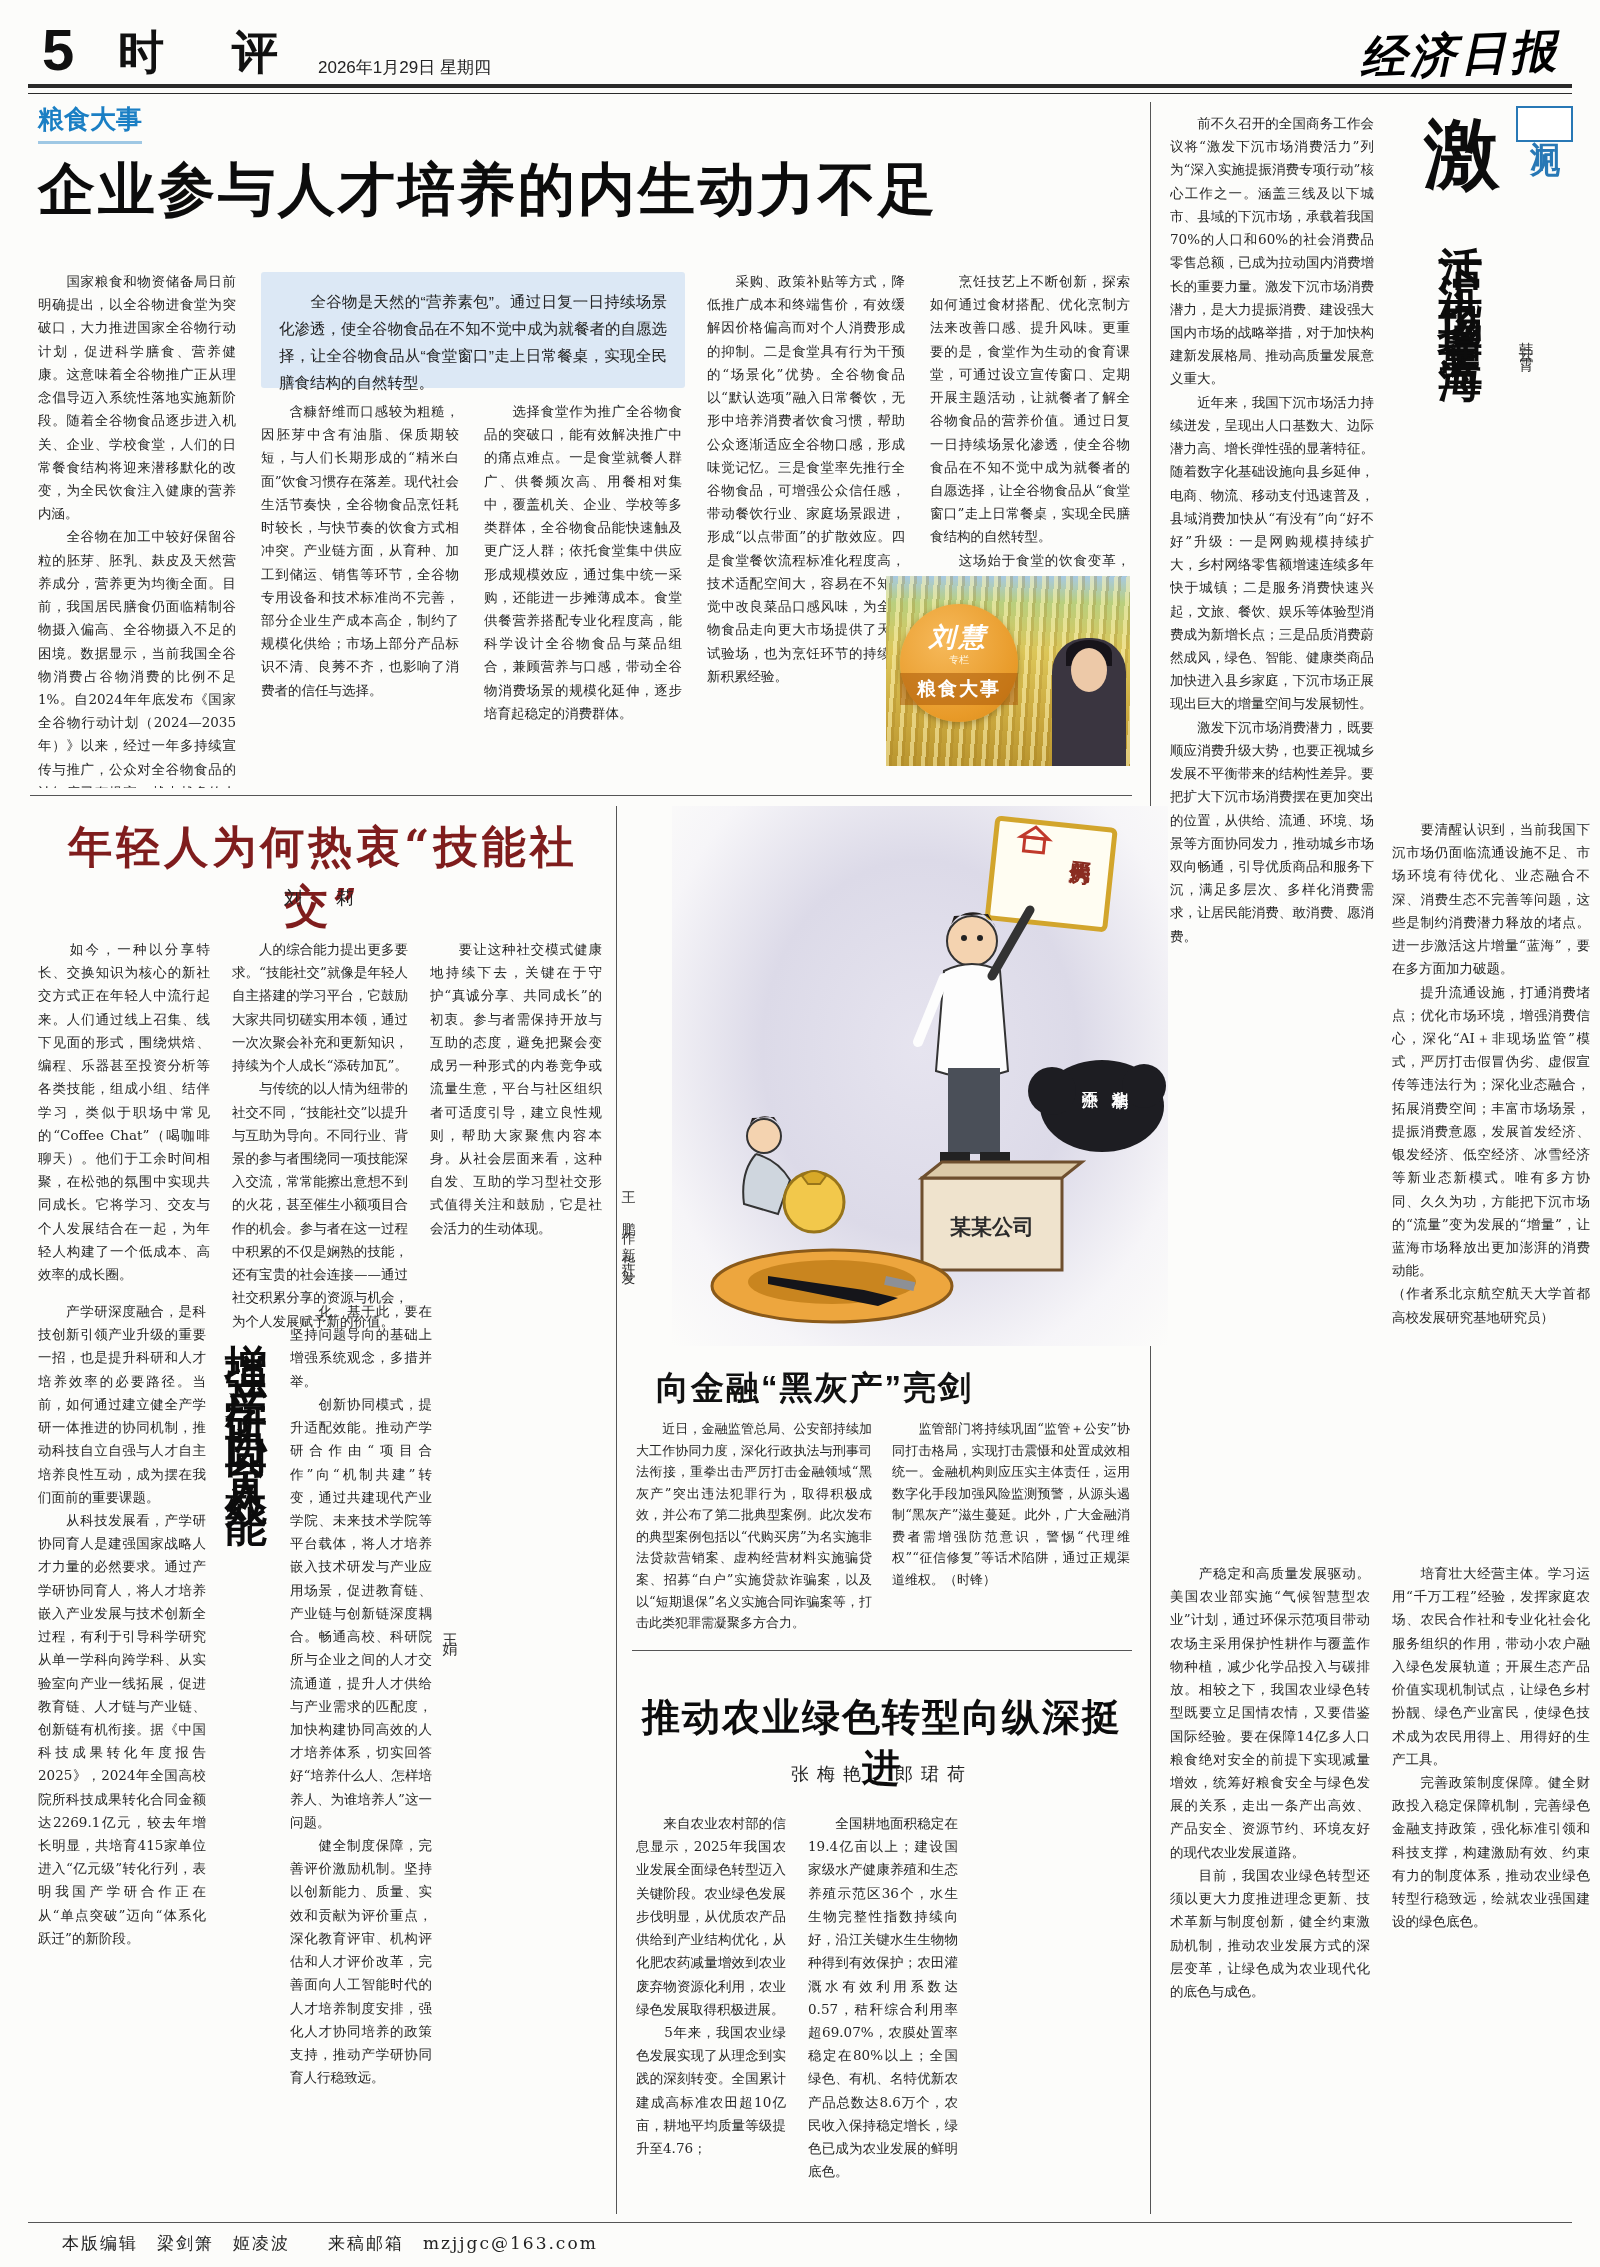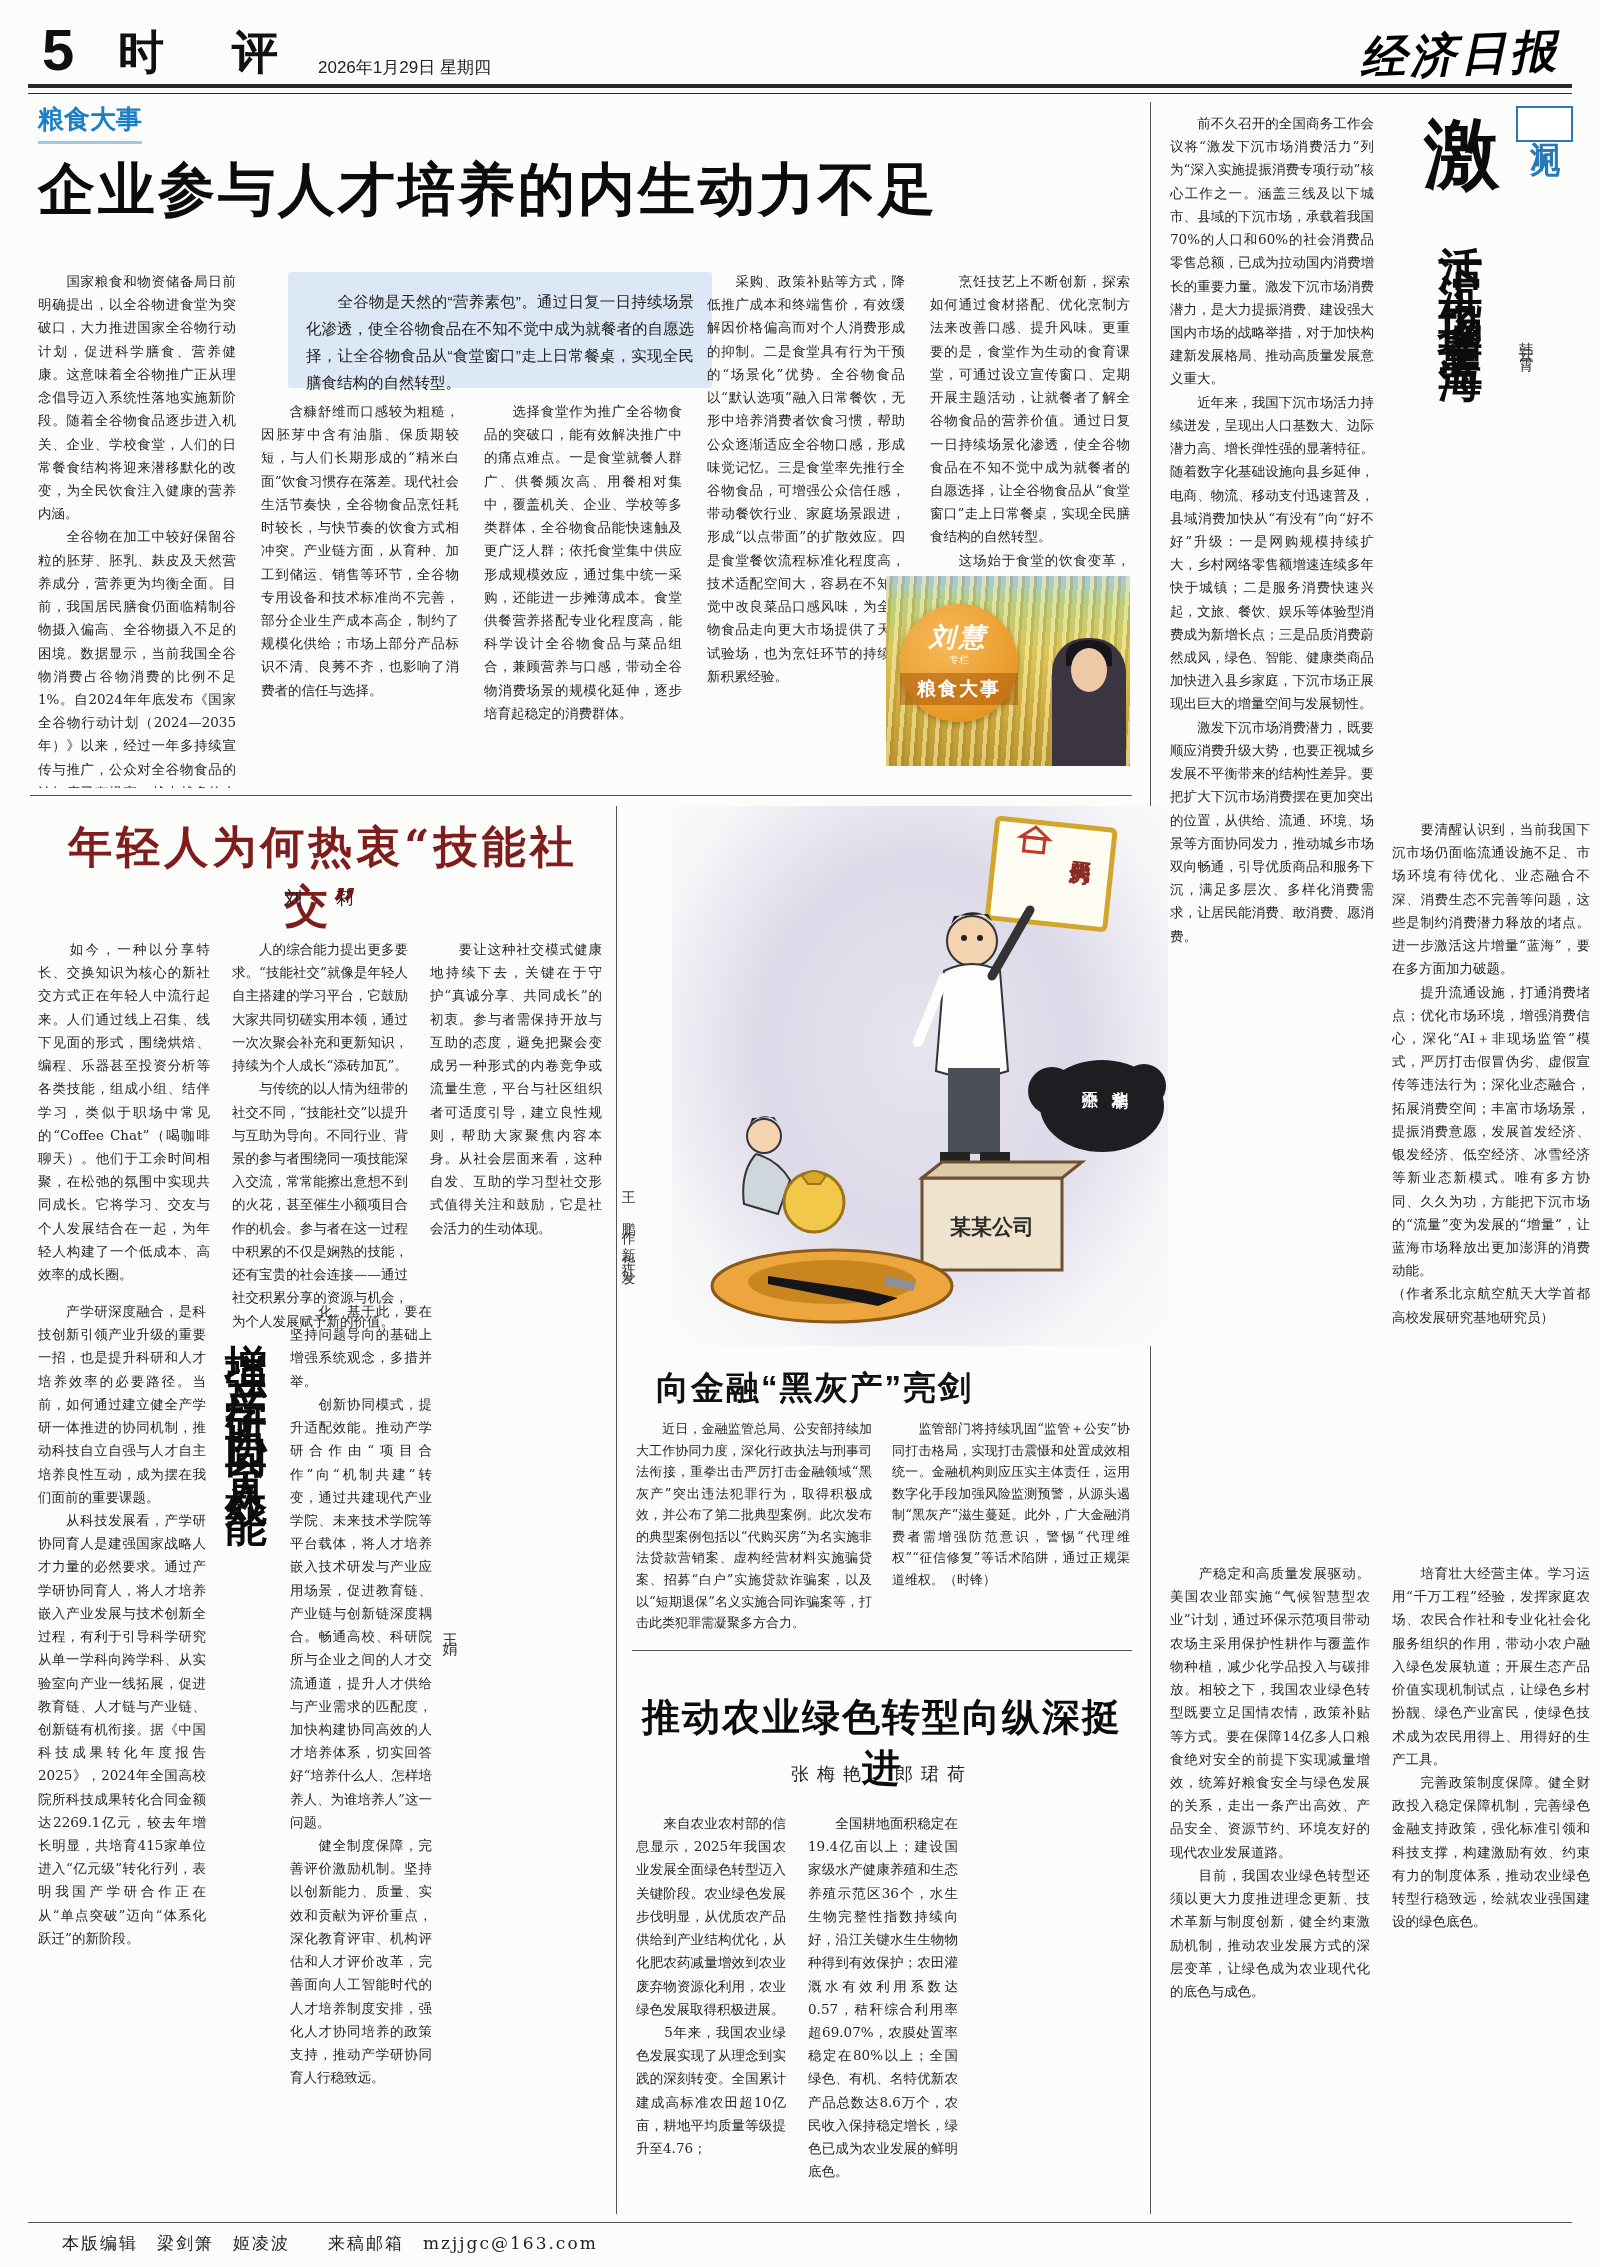--- a/index.html
+++ b/index.html
@@ -14,21 +14,21 @@
   .masthead{font-size:46px;font-weight:bold;font-style:italic;color:#000;transform:rotate(-2deg);letter-spacing:4px;}
   
   .tag{font-family:"Liberation Sans",sans-serif;font-size:26px;font-weight:bold;color:#1b7fc4;border-bottom:3px solid #9fc8e4;padding-bottom:4px;}
   .h-main{font-family:"Liberation Sans",sans-serif;font-weight:900;font-size:57px;letter-spacing:3px;color:#0c0c0c;}
   .h-serif{font-weight:bold;font-size:44px;letter-spacing:4px;color:#7f1d1d;}
   .h-agri{font-family:"Liberation Sans",sans-serif;font-weight:900;font-size:38px;letter-spacing:2px;color:#0c0c0c;}
   .h-sword{font-family:"Liberation Sans",sans-serif;font-weight:bold;font-size:33px;letter-spacing:2px;color:#111;}
   .byline{font-size:18px;letter-spacing:8px;color:#222;text-align:center;}
   .bodytxt{font-size:13.5px;line-height:1.72;text-align:justify;white-space:pre-wrap;color:#262626;overflow:hidden;}
   .bodysm{font-size:13px;line-height:1.66;}
-  .infobox{background:#dce8f5;border-radius:3px;padding:16px 18px;font-family:"Liberation Sans",sans-serif;font-size:15.5px;line-height:1.75;color:#222;text-align:justify;white-space:pre-wrap;margin-left:27px;}
+  .infobox{background:#dce8f5;border-radius:3px;padding:16px 18px;font-family:"Liberation Sans",sans-serif;font-size:15.5px;line-height:1.75;color:#222;text-align:justify;white-space:pre-wrap;}
   .vtext{writing-mode:vertical-rl;text-orientation:upright;}
   .v-headline{font-size:44px;font-weight:bold;letter-spacing:14px;color:#0c0c0c;font-family:"Liberation Sans",sans-serif;}
   .v-edu{font-size:42px;font-weight:900;letter-spacing:16px;color:#0c0c0c;font-family:"Liberation Sans",sans-serif;}
   .v-byline{font-size:15px;letter-spacing:8px;color:#333;}
   .insight-badge{border:2px solid #2878b5;color:#2878b5;font-weight:bold;font-size:30px;letter-spacing:6px;padding:10px 6px;writing-mode:vertical-rl;text-orientation:upright;background:#fff;}
   .insight-big{font-family:"Liberation Sans",sans-serif;font-weight:900;font-size:76px;color:#0c0c0c;}
   .photo{background:linear-gradient(180deg,#a7c9e2 0%,#b9cf7e 14%,#dcc659 40%,#caa83e 75%,#b9952f 100%);position:relative;overflow:hidden;}
   .photo .streaks{position:absolute;inset:0;background:repeating-linear-gradient(94deg,rgba(255,244,180,.55) 0 4px,rgba(160,120,30,.25) 4px 7px,rgba(255,255,255,0) 7px 12px);}
   .portrait{position:absolute;right:4px;bottom:0;width:74px;height:128px;background:#3a3540;border-radius:34px 34px 0 0;}
   .portrait .face{position:absolute;left:19px;top:10px;width:36px;height:44px;border-radius:50%;background:#edc9a8;}
@@ -151,21 +151,21 @@
 　　从科技发展看，产学研协同育人是建强国家战略人才力量的必然要求。通过产学研协同育人，将人才培养嵌入产业发展与技术创新全过程，有利于引导科学研究从单一学科向跨学科、从实验室向产业一线拓展，促进教育链、人才链与产业链、创新链有机衔接。据《中国科技成果转化年度报告2025》，2024年全国高校院所科技成果转化合同金额达2269.1亿元，较去年增长明显，共培育415家单位进入“亿元级”转化行列，表明我国产学研合作正在从“单点突破”迈向“体系化跃迁”的新阶段。</div>
   <div class="abs bodytxt" style="left:290px;top:1300px;width:142px;height:902px;">　　化。基于此，要在坚持问题导向的基础上增强系统观念，多措并举。
 　　创新协同模式，提升适配效能。推动产学研合作由“项目合作”向“机制共建”转变，通过共建现代产业学院、未来技术学院等平台载体，将人才培养嵌入技术研发与产业应用场景，促进教育链、产业链与创新链深度耦合。畅通高校、科研院所与企业之间的人才交流通道，提升人才供给与产业需求的匹配度，加快构建协同高效的人才培养体系，切实回答好“培养什么人、怎样培养人、为谁培养人”这一问题。
 　　健全制度保障，完善评价激励机制。坚持以创新能力、质量、实效和贡献为评价重点，深化教育评审、机构评估和人才评价改革，完善面向人工智能时代的人才培养制度安排，强化人才协同培养的政策支持，推动产学研协同育人行稳致远。</div>
 
   <div class="abs h-agri" style="left:634px;top:1692px;width:496px;text-align:center;">推动农业绿色转型向纵深挺进</div>
   <div class="abs byline" style="left:634px;top:1762px;width:496px;">张梅艳　郎珺荷</div>
   <div class="abs bodytxt" style="left:636px;top:1812px;width:150px;height:392px;">　　来自农业农村部的信息显示，2025年我国农业发展全面绿色转型迈入关键阶段。农业绿色发展步伐明显，从优质农产品供给到产业结构优化，从化肥农药减量增效到农业废弃物资源化利用，农业绿色发展取得积极进展。
 　　5年来，我国农业绿色发展实现了从理念到实践的深刻转变。全国累计建成高标准农田超10亿亩，耕地平均质量等级提升至4.76；</div>
   <div class="abs bodytxt" style="left:808px;top:1812px;width:150px;height:392px;">　　全国耕地面积稳定在19.4亿亩以上；建设国家级水产健康养殖和生态养殖示范区36个，水生生物完整性指数持续向好，沿江关键水生生物物种得到有效保护；农田灌溉水有效利用系数达0.57，秸秆综合利用率超69.07%，农膜处置率稳定在80%以上；全国绿色、有机、名特优新农产品总数达8.6万个，农民收入保持稳定增长，绿色已成为农业发展的鲜明底色。</div>
-  <div class="abs bodytxt" style="left:1170px;top:1562px;width:200px;height:700px;">　　产稳定和高质量发展驱动。美国农业部实施“气候智慧型农业”计划，通过环保示范项目带动农场主采用保护性耕作与覆盖作物种植，减少化学品投入与碳排放。相较之下，我国农业绿色转型既要立足国情农情，政策补贴等方式。要在保障14亿多人口粮食绝对安全的前提下实现减量增效，统筹好粮食安全与绿色发展的关系，走出一条产出高效、产品安全、资源节约、环境友好的现代农业发展道路。
+  <div class="abs bodytxt" style="left:1170px;top:1562px;width:200px;height:700px;">　　产稳定和高质量发展驱动。美国农业部实施“气候智慧型农业”计划，通过环保示范项目带动农场主采用保护性耕作与覆盖作物种植，减少化学品投入与碳排放。相较之下，我国农业绿色转型既要立足国情农情，又要借鉴国际经验。要在保障14亿多人口粮食绝对安全的前提下实现减量增效，统筹好粮食安全与绿色发展的关系，走出一条产出高效、产品安全、资源节约、环境友好的现代农业发展道路。
 　　目前，我国农业绿色转型还须以更大力度推进理念更新、技术革新与制度创新，健全约束激励机制，推动农业发展方式的深层变革，让绿色成为农业现代化的底色与成色。</div>
   <div class="abs bodytxt" style="left:1392px;top:1562px;width:198px;height:700px;">　　培育壮大经营主体。学习运用“千万工程”经验，发挥家庭农场、农民合作社和专业化社会化服务组织的作用，带动小农户融入绿色发展轨道；开展生态产品价值实现机制试点，让绿色乡村扮靓、绿色产业富民，使绿色技术成为农民用得上、用得好的生产工具。
 　　完善政策制度保障。健全财政投入稳定保障机制，完善绿色金融支持政策，强化标准引领和科技支撑，构建激励有效、约束有力的制度体系，推动农业绿色转型行稳致远，绘就农业强国建设的绿色底色。</div>
 
   <div class="abs insight-badge" style="left:1516px;top:106px;">洞见</div>
   <div class="abs insight-big" style="left:1424px;top:104px;">激</div>
   <div class="abs vtext v-headline" style="left:1432px;top:212px;height:600px;">活下沉市场增量蓝海</div>
   <div class="abs vtext v-byline" style="left:1516px;top:330px;">韩云霄</div>
   <div class="abs bodytxt" style="left:1170px;top:112px;width:204px;height:1392px;">　　前不久召开的全国商务工作会议将“激发下沉市场消费活力”列为“深入实施提振消费专项行动”核心工作之一。涵盖三线及以下城市、县域的下沉市场，承载着我国70%的人口和60%的社会消费品零售总额，已成为拉动国内消费增长的重要力量。激发下沉市场消费潜力，是大力提振消费、建设强大国内市场的战略举措，对于加快构建新发展格局、推动高质量发展意义重大。
 　　近年来，我国下沉市场活力持续迸发，呈现出人口基数大、边际潜力高、增长弹性强的显著特征。随着数字化基础设施向县乡延伸，电商、物流、移动支付迅速普及，县域消费加快从“有没有”向“好不好”升级：一是网购规模持续扩大，乡村网络零售额增速连续多年快于城镇；二是服务消费快速兴起，文旅、餐饮、娱乐等体验型消费成为新增长点；三是品质消费蔚然成风，绿色、智能、健康类商品加快进入县乡家庭，下沉市场正展现出巨大的增量空间与发展韧性。

